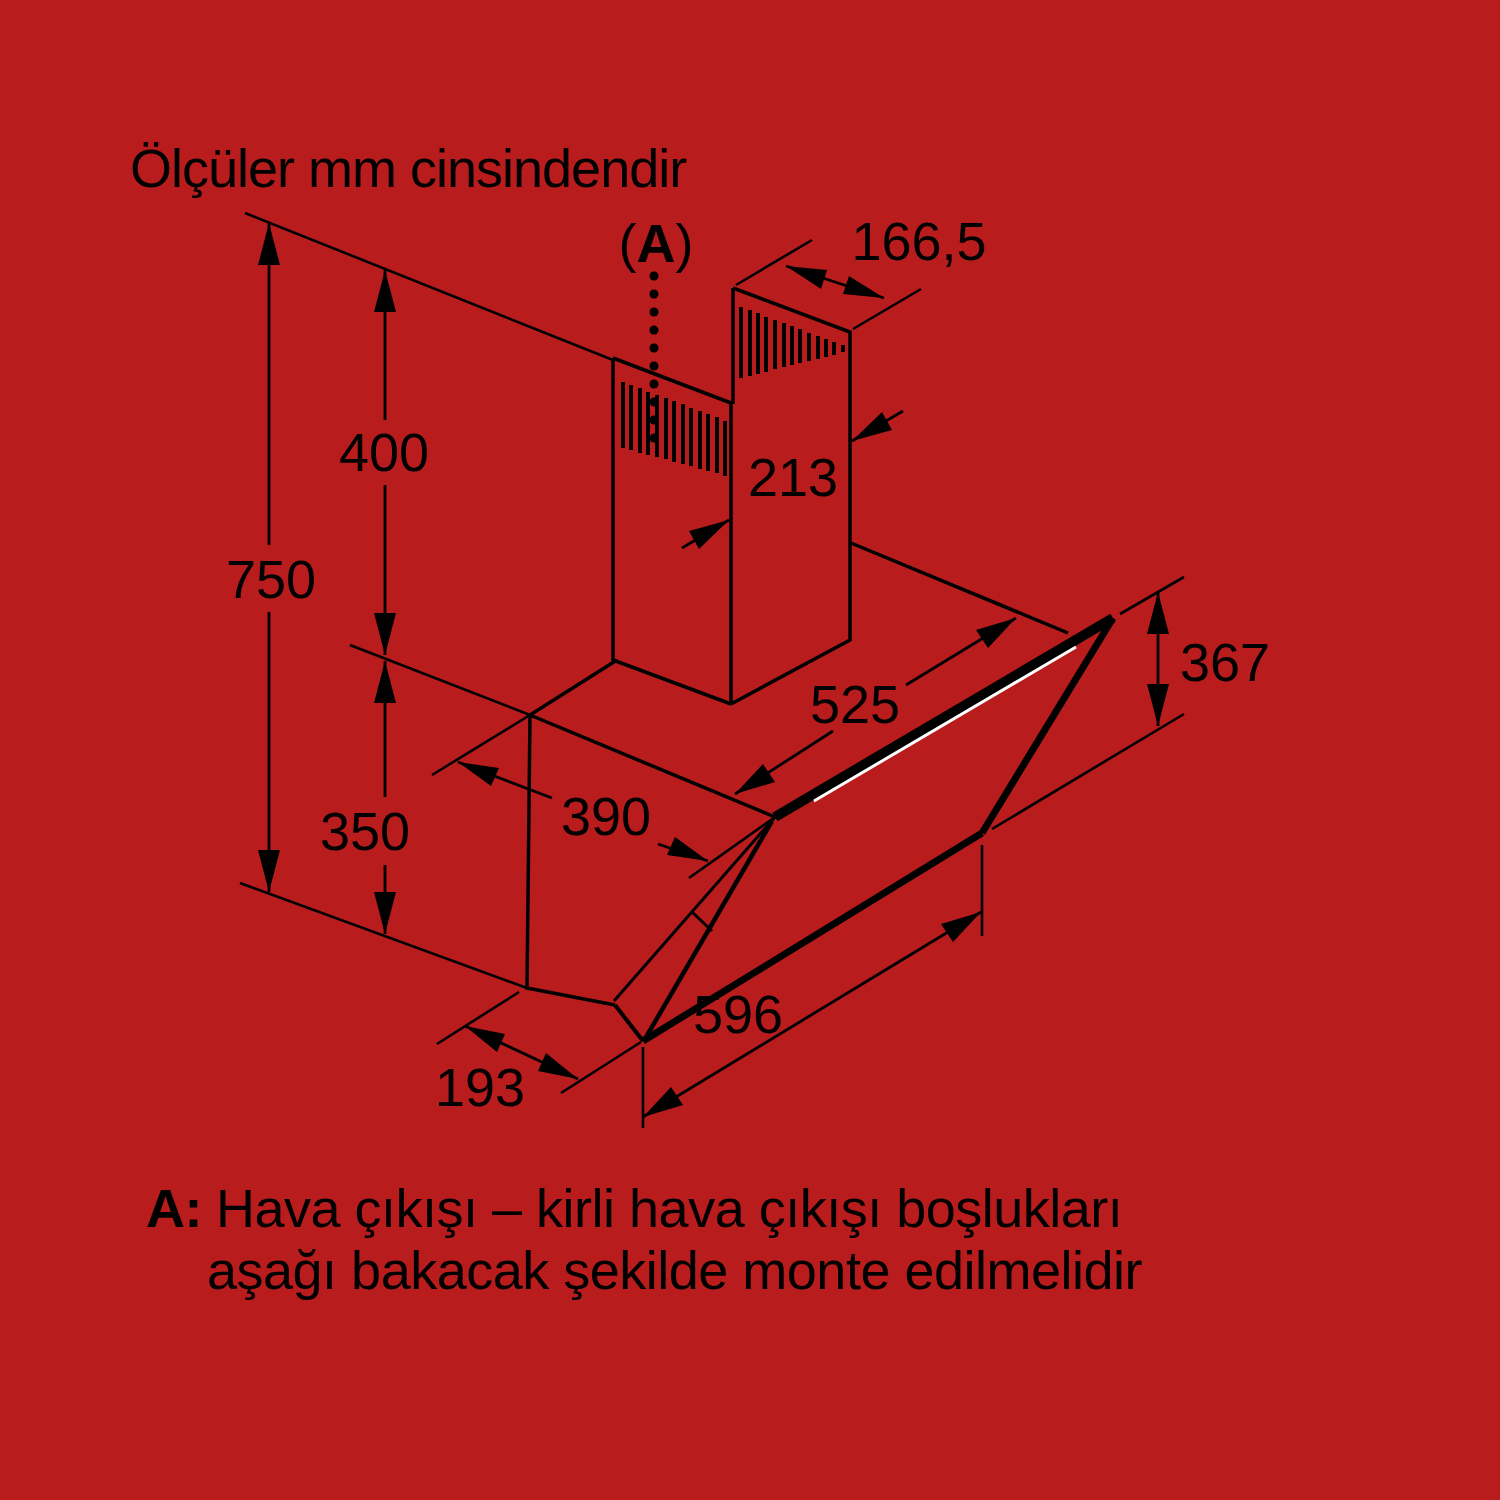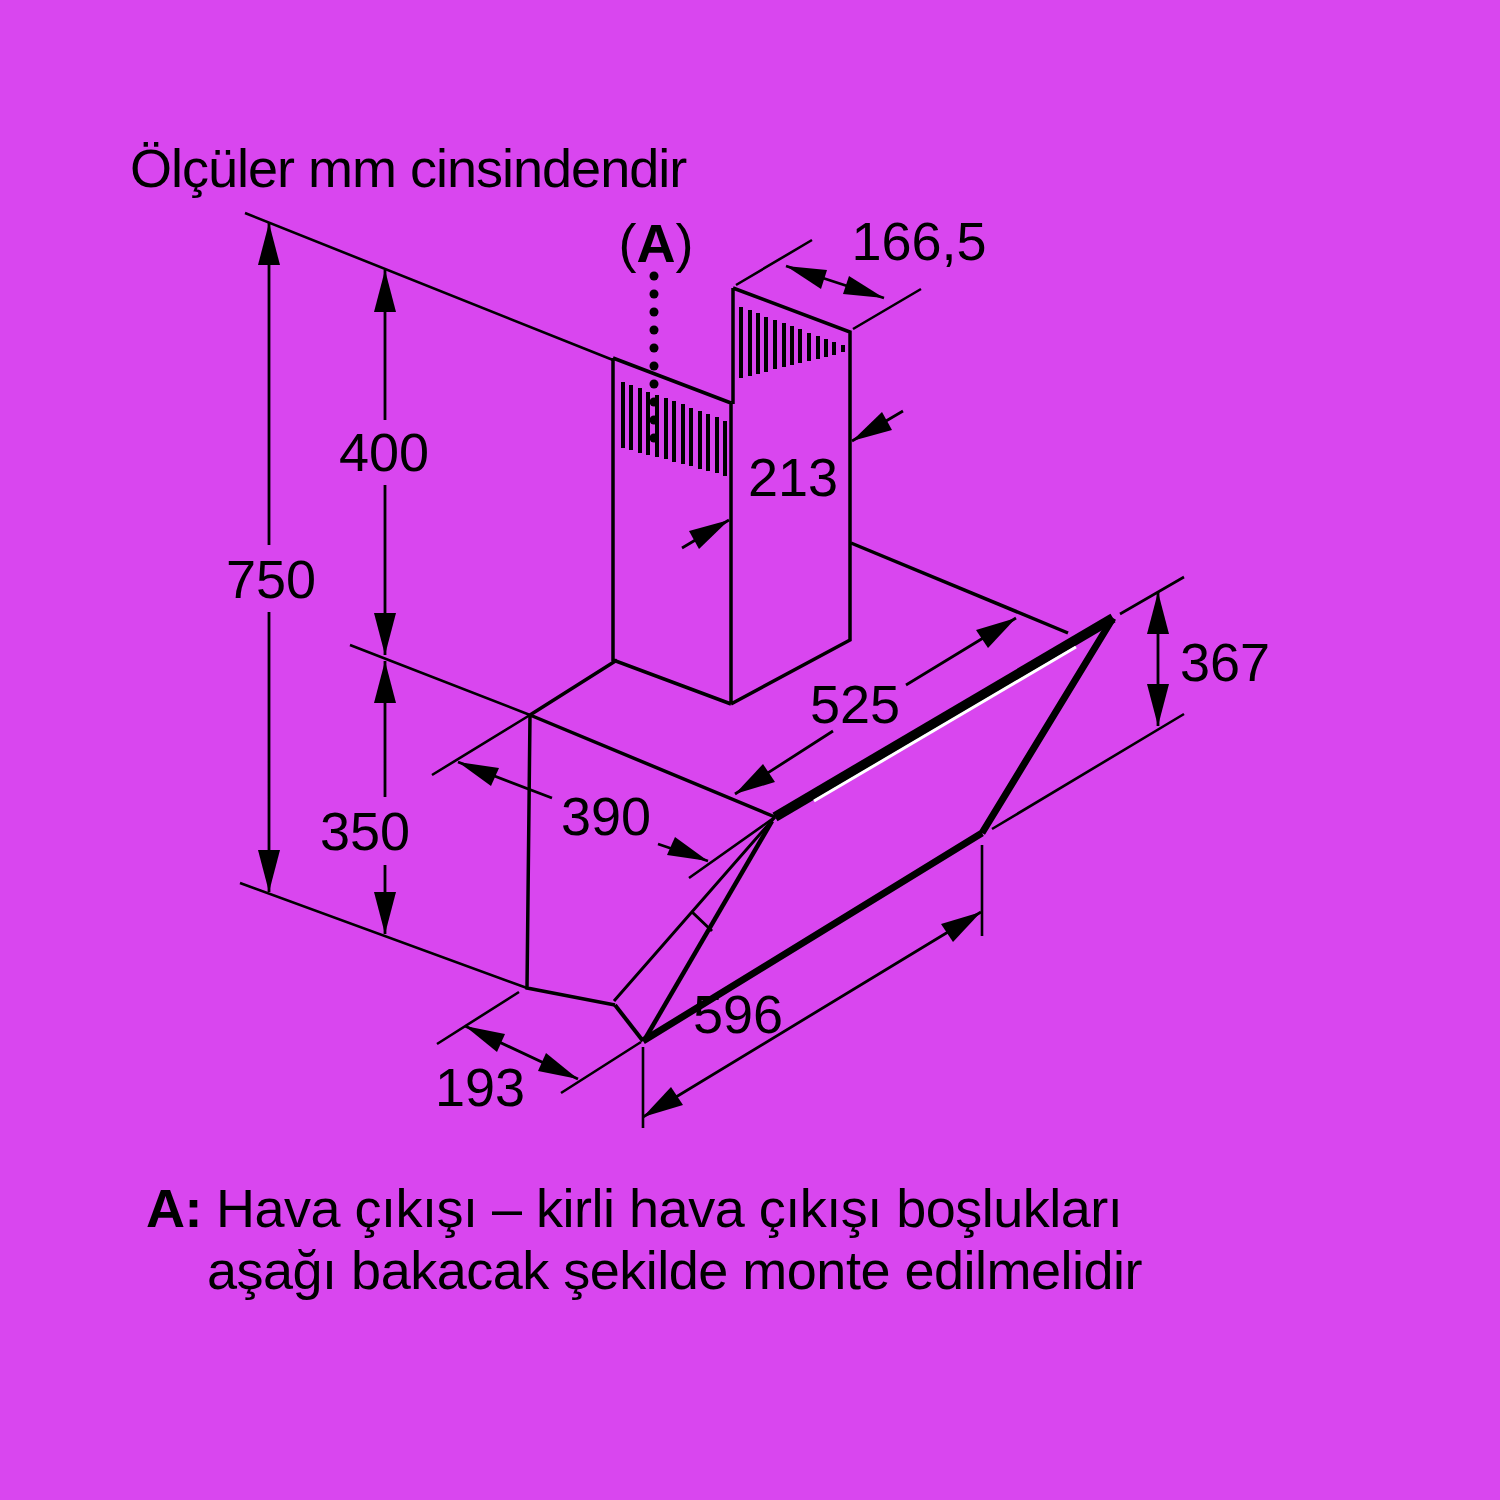--- a/index.html
+++ b/index.html
@@ -1,16 +1,16 @@
 <!DOCTYPE html>
 <html><head>
 <meta charset="utf-8">
 <style>
   html,body{margin:0;padding:0;background:#ffffff;}
-  .page{width:1500px;height:1500px;position:relative;background:#d946ef;overflow:hidden;
+  .page{width:1500px;height:1500px;position:relative;background:#b91c1c;overflow:hidden;
         font-family:"Liberation Sans", sans-serif;}
   svg{position:absolute;left:0;top:0;}
   text{fill:#000;}
   .t-title{font-size:54px;letter-spacing:-1px;}
   .t-dim{font-size:54px;}
   .t-note{font-size:54px;letter-spacing:-0.5px;}
   .bold{font-weight:bold;}
   .ln{stroke:#000;fill:none;}
 </style>
 </head>

